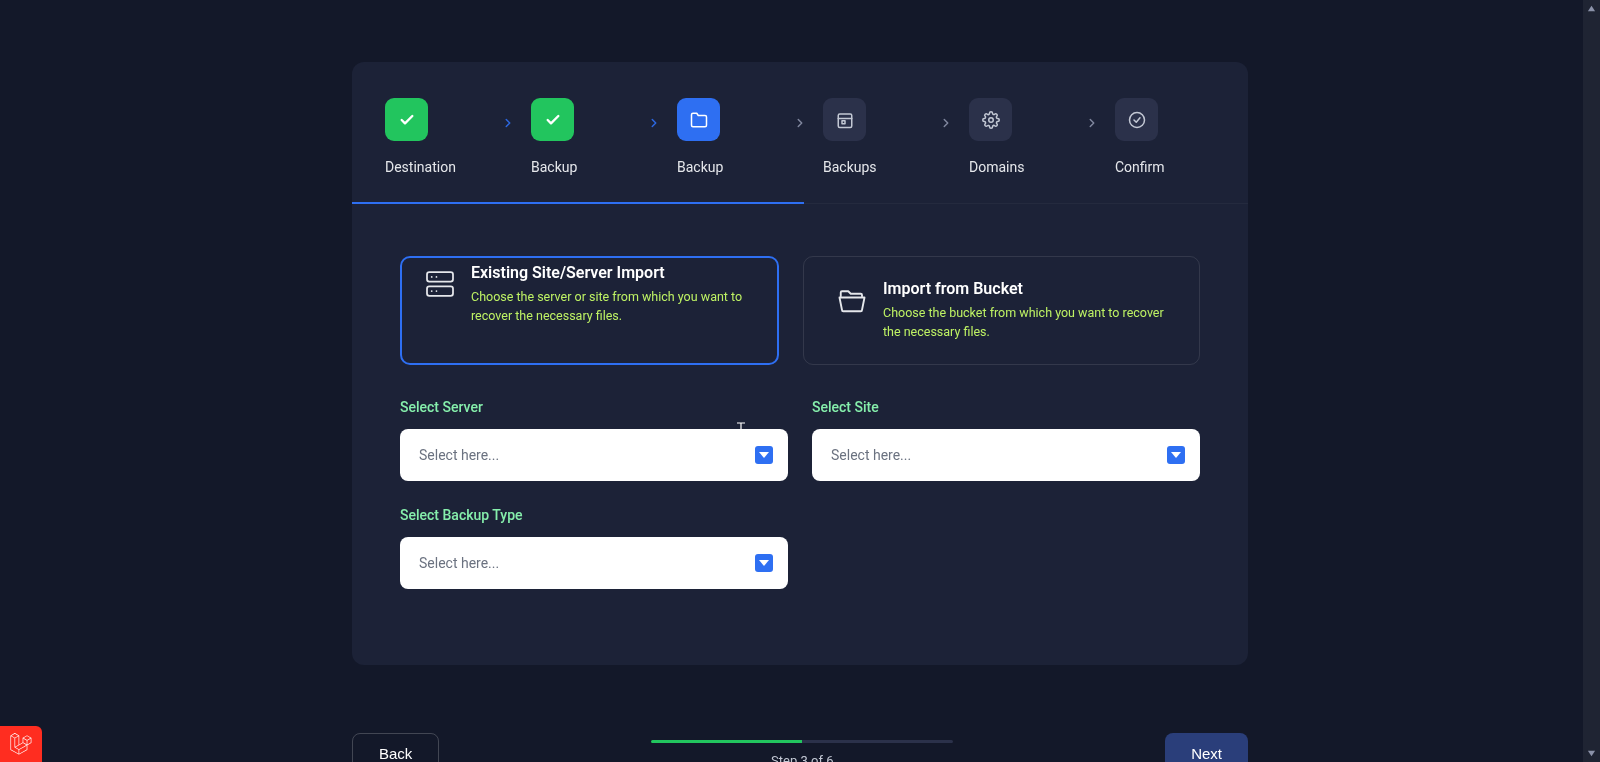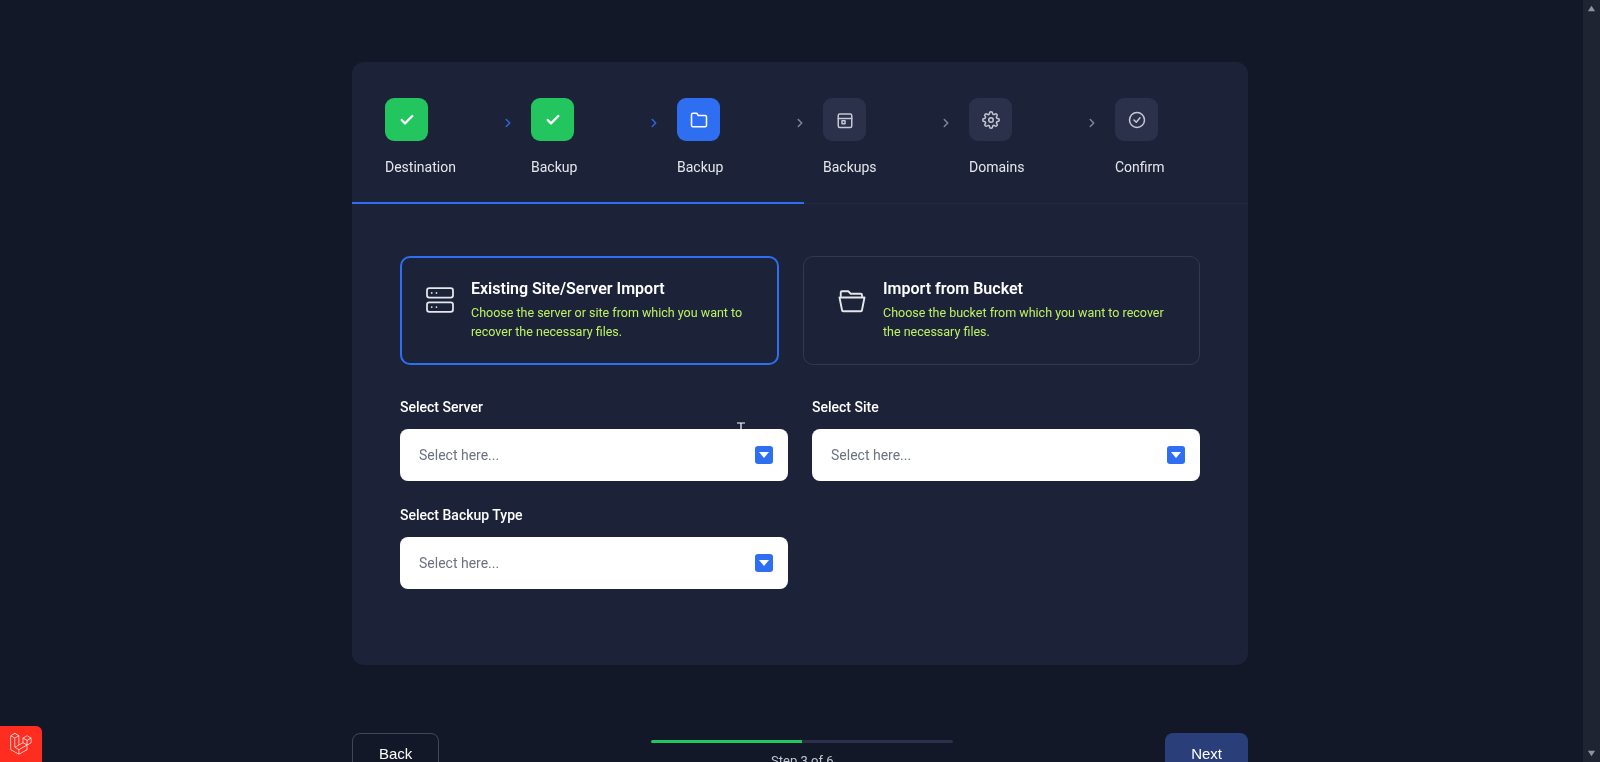--- a/index.html
+++ b/index.html
@@ -86,21 +86,21 @@
       display: flex;
       align-items: flex-start;
       gap: 16px;
       padding: 22px 33px;
       border-radius: 10px;
       border: 1px solid rgba(255,255,255,0.1);
       cursor: pointer;
     }
     .option-card.selected {
       border: 2px solid #2e6ff2;
-      padding: 21px 23px;
+      padding: 5px 23px;
     }
     .option-icon {
       flex-shrink: 0;
       width: 30px;
       height: 30px;
       display: flex;
       align-items: center;
       justify-content: center;
       margin-top: 6px;
     }
@@ -122,21 +122,21 @@
     }
     .field-group {
       flex: 1;
       display: flex;
       flex-direction: column;
       gap: 14px;
     }
     .field-group.half { max-width: calc(50% - 12px); justify-content: center; }
     .field-label {
       font-size: 14px;
-      color: #ffffff;
+      color: #86efac;
       font-weight: 500;
     }
     .select-box {
       height: 52px;
       background: #ffffff;
       border: 1px solid rgba(255,255,255,0.12);
       border-radius: 8px;
       display: flex;
       align-items: center;
       justify-content: space-between;

